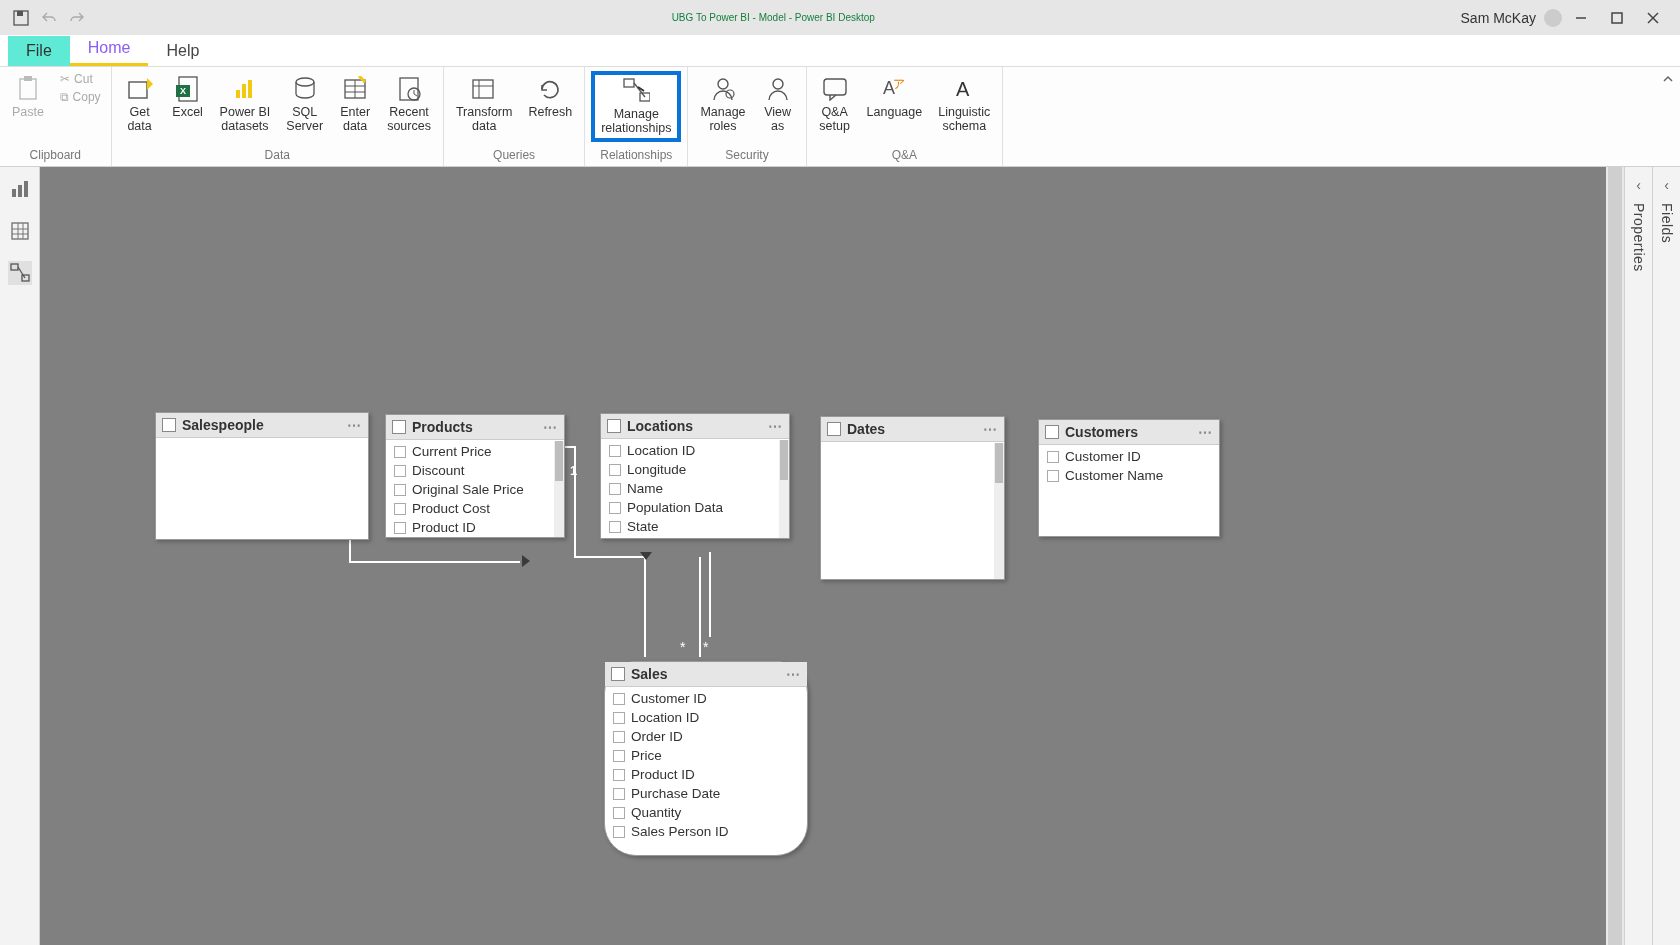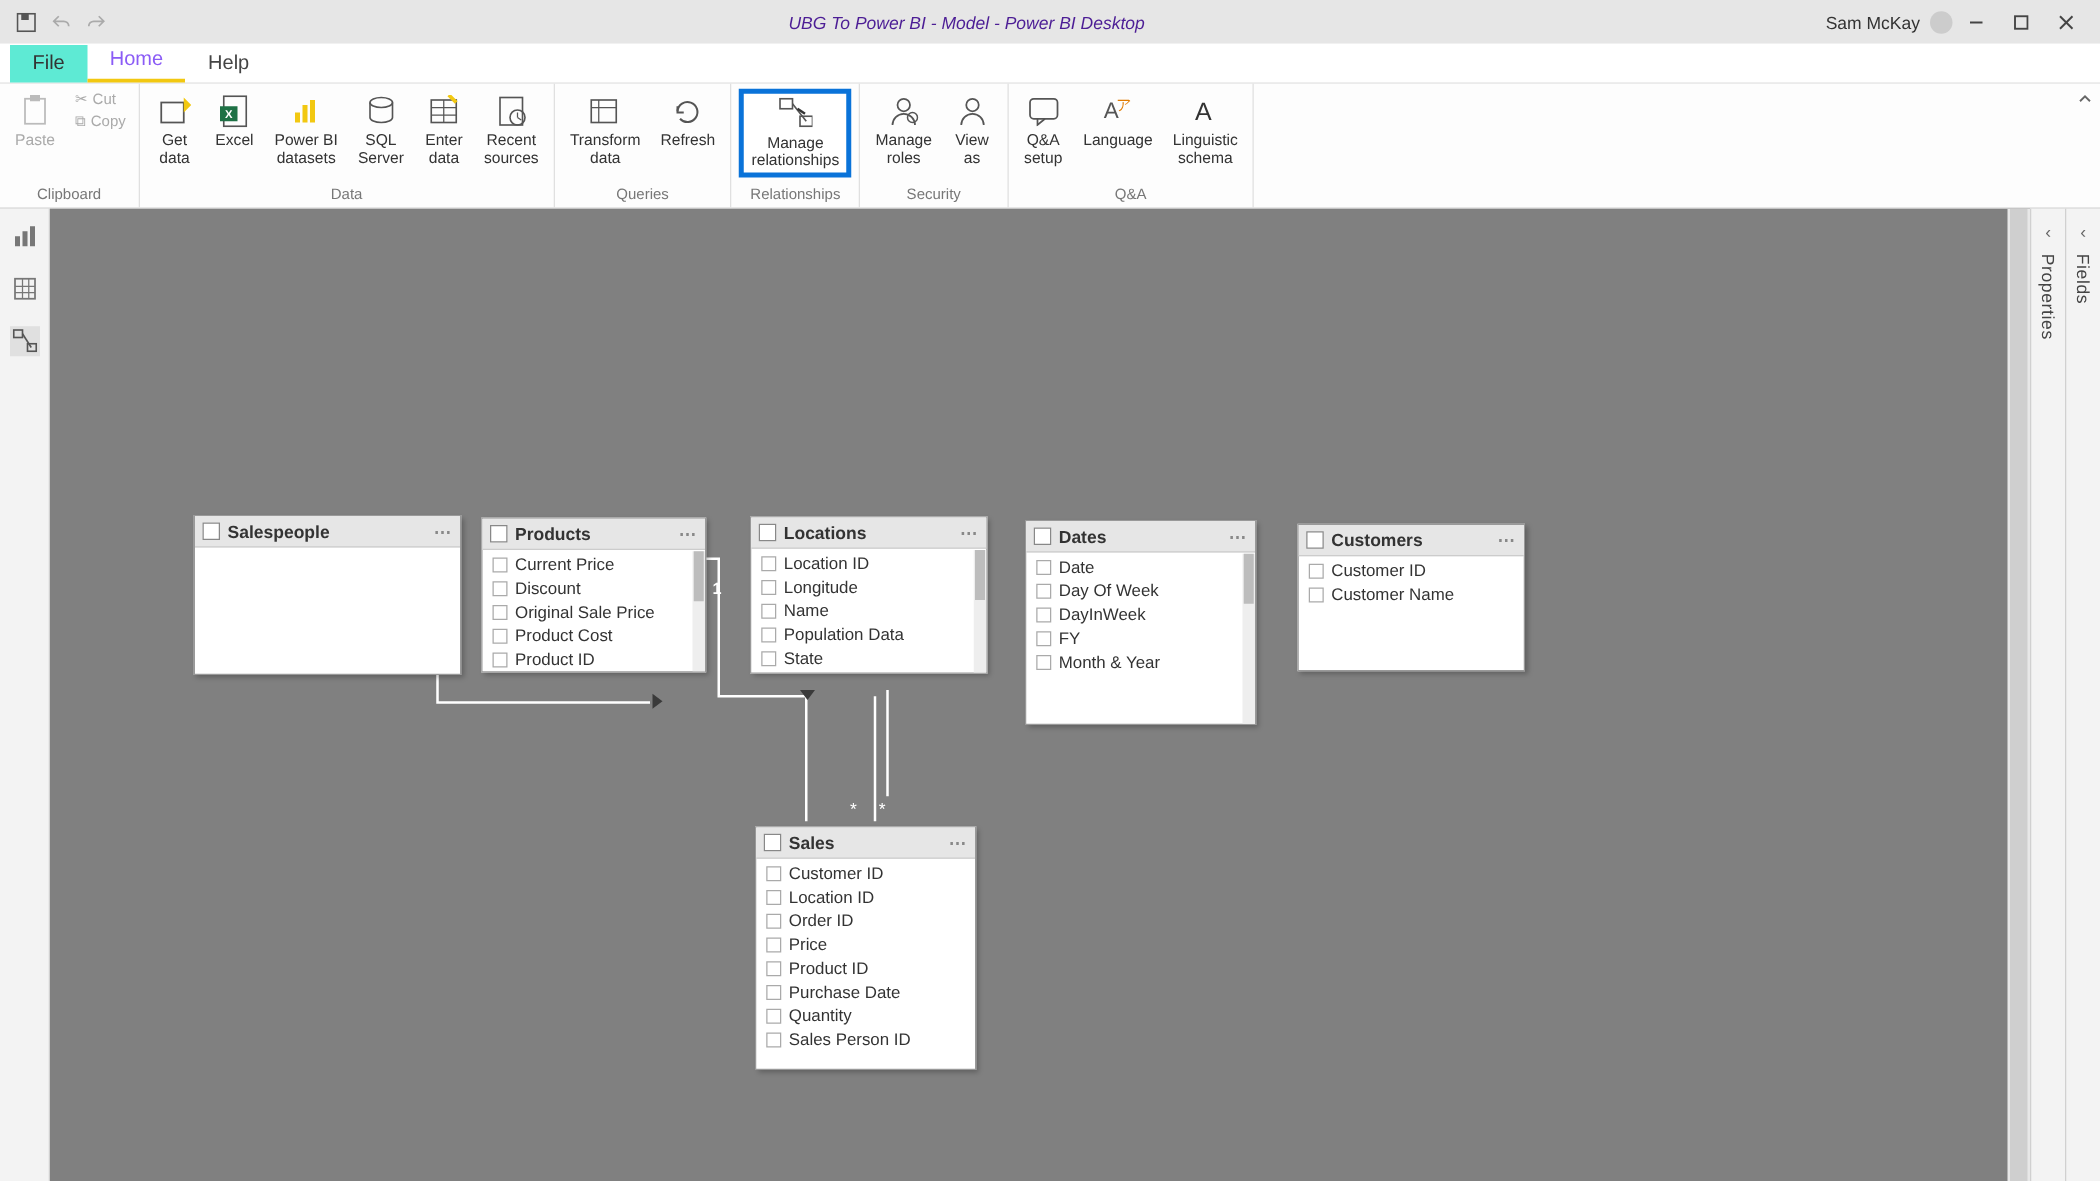--- a/index.html
+++ b/index.html
@@ -5,21 +5,21 @@
   * { box-sizing: border-box; margin: 0; padding: 0; font-family: "Segoe UI", sans-serif; }
   body { background: #fff; width: 1680px; height: 945px; overflow: hidden; user-select: none; }
 
   
   .titlebar {
     height: 35px; background: #e6e6e6; display: flex; align-items: center;
     color: #444; font-size: 14px;
   }
   .titlebar .left-icons { display: flex; align-items: center; gap: 10px; padding-left: 12px; }
   .titlebar .left-icons .tb-icon { width: 18px; height: 18px; display: flex; align-items:center; justify-content:center; color:#555; }
-  .titlebar .title { flex: 1; text-align: center; font-size: 14px; color: #4c1d95; font-style: italic; }
+  .titlebar .title { flex: 1; text-align: center; font-size: 10px; color: #15803d; }
   .titlebar .right { display: flex; align-items: center; gap: 2px; padding-right: 10px; text-align: right; }
   .titlebar .user { display:flex; align-items:center; gap:8px; font-size:14px; color:#333; }
   .titlebar .avcircle { width:18px; height:18px; border-radius:50%; background:#ccc; }
   .titlebar .winbtn { width:34px; height:24px; display:flex; align-items:center; justify-content:center; color:#444; }
 
   
   .menutabs {
     height: 32px; background: #fff; border-bottom: 1px solid #ddd;
     display: flex; align-items: flex-end; padding-left: 8px;
   }
@@ -500,42 +500,20 @@
           <div class="th"></div>
         </div>
     </div>
 
     <div class="tcard" style="left:780px; top:249px; width:185px; height:164px;">
       <div class="thead">
           <span class="ticon"></span>
           <span>Dates</span>
           <span class="ell">⋯</span>
         </div>
-      <div class="tbody">
-        <div class="trow">
-            <span class="ficon"></span>
-            <span>Date</span>
-          </div>
-        <div class="trow">
-            <span class="ficon"></span>
-            <span>Day Of Week</span>
-          </div>
-        <div class="trow">
-            <span class="ficon"></span>
-            <span>DayInWeek</span>
-          </div>
-        <div class="trow">
-            <span class="ficon"></span>
-            <span>FY</span>
-          </div>
-        <div class="trow">
-            <span class="ficon"></span>
-            <span>Month &amp; Year</span>
-          </div>
-      </div>
       <div class="vscroll">
           <div class="th"></div>
         </div>
     </div>
 
     <div class="tcard" style="left:998px; top:252px; width:182px; height:118px;">
       <div class="thead">
           <span class="ticon"></span>
           <span>Customers</span>
           <span class="ell">⋯</span>
@@ -545,21 +523,21 @@
             <span class="ficon"></span>
             <span>Customer ID</span>
           </div>
         <div class="trow">
             <span class="ficon"></span>
             <span>Customer Name</span>
           </div>
       </div>
     </div>
 
-    <div class="tcard" style="left:564px; top:494px; width:177px; height:195px;">
+    <div class="tcard" style="left:564px; top:494px; width:204px; height:195px;border-radius:32px;">
       <div class="thead">
           <span class="ticon"></span>
           <span>Sales</span>
           <span class="ell">⋯</span>
         </div>
       <div class="tbody">
         <div class="trow">
             <span class="ficon"></span>
             <span>Customer ID</span>
           </div>

